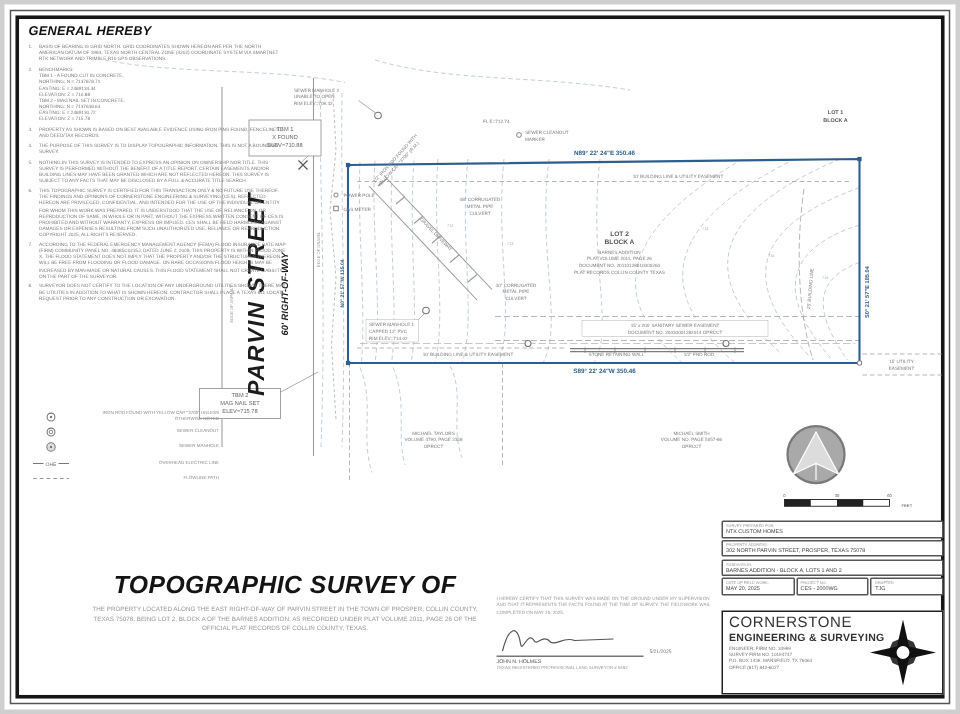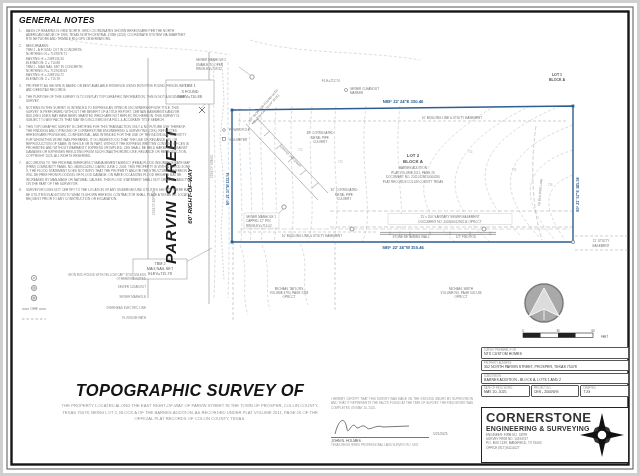--- a/index.html
+++ b/index.html
@@ -34,21 +34,21 @@
   .sigtitle{font-size:2.9px;color:#999}
   
   .tb{left:481px;top:347px;width:148px}
   .tbrow{border:.6px solid #555;border-radius:1px;padding:1px 2px;margin-bottom:1.2px;background:#fff}
   .tbrow .lab{display:block;font-size:2.6px;color:#999;line-height:1.2}
   .tbrow .val{display:block;font-size:3.6px;color:#444;line-height:1.25}
   .tbcols{display:flex;gap:1.2px}
   .tbcols .tbrow{flex:1;margin-bottom:0}
   
   .co{left:481px;top:407px;width:148px;height:56px;border:1px solid #222;background:#fff;box-sizing:border-box;padding:3px 4px;position:absolute}
-  .co .n1{font-size:13px;font-weight:700;color:#333;letter-spacing:.4px;line-height:1.05}
+  .co .n1{font-size:10px;font-weight:400;color:#333;letter-spacing:.4px;line-height:1.05}
   .co .n2{font-size:7px;font-weight:700;color:#333;letter-spacing:.2px;line-height:1.15}
   .co .ln{font-size:3.1px;color:#777;line-height:1.4}
   .co svg{position:absolute;right:3px;top:4px}
 </style>
 </head>
 <body>
 
 <div class="sheet"></div>
 
 <svg class="draw" width="640" height="476" viewBox="0 0 640 476">
@@ -249,21 +249,21 @@
     <text x="558" y="331.5">30</text>
     <text x="593" y="331.5">60</text>
     <rect x="523" y="333" width="70" height="4.5" fill="#ffffff" stroke="#222" stroke-width="0.6"></rect>
     <rect x="523" y="333" width="17.5" height="4.5" fill="#222"></rect>
     <rect x="558" y="333" width="17.5" height="4.5" fill="#222"></rect>
     <text x="601" y="338" text-anchor="start">FEET</text>
   </g>
 </svg>
 
 <div class="blk notes">
-  <h2>GENERAL NOTES</h2>
+  <h2>GENERAL HEREBY</h2>
   <div class="note">
       <span class="num">1.</span>
       <span class="txt">BASIS OF BEARING IS GRID NORTH. GRID COORDINATES SHOWN HEREON ARE PER THE NORTH AMERICAN DATUM OF 1983, TEXAS NORTH CENTRAL ZONE (4202) COORDINATE SYSTEM VIA SMARTNET RTK NETWORK AND TRIMBLE R10 GPS OBSERVATIONS.</span>
     </div>
   <div class="note">
       <span class="num">2.</span>
       <span class="txt">BENCHMARKS:
 TBM 1 - A FOUND CUT IN CONCRETE,
   NORTHING:   N = 7137878.71
   EASTING:     E = 2489134.34

